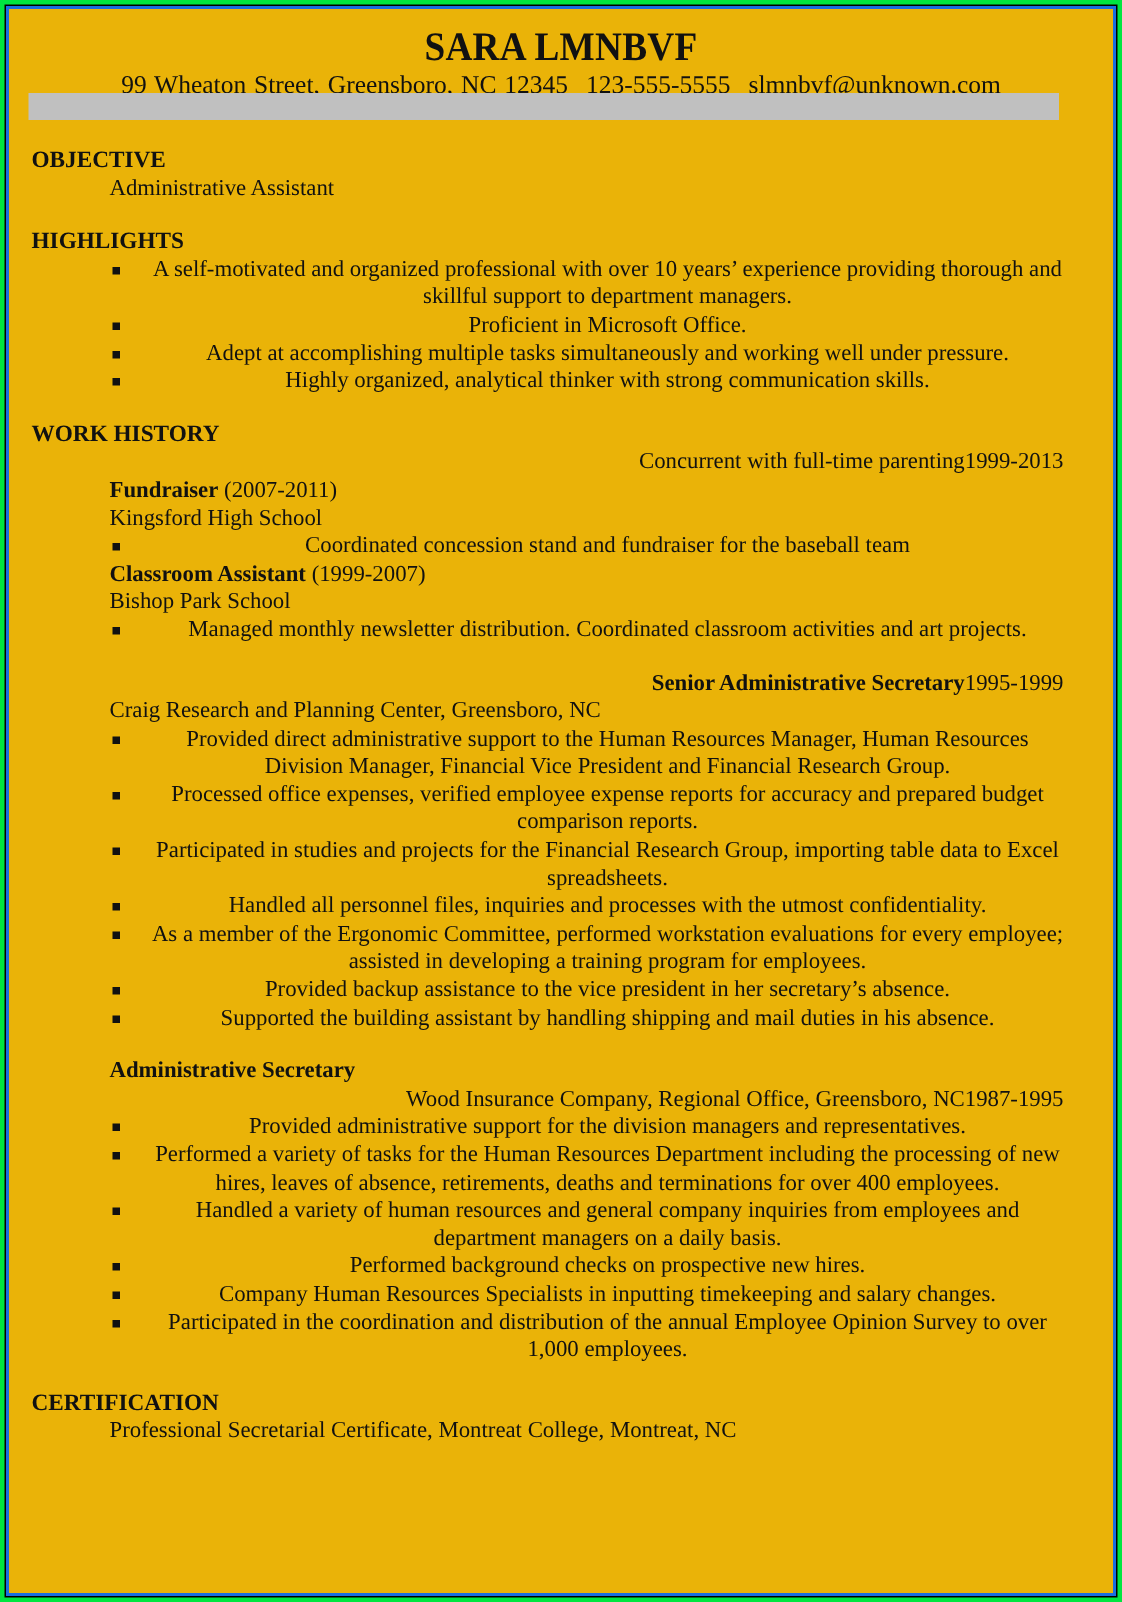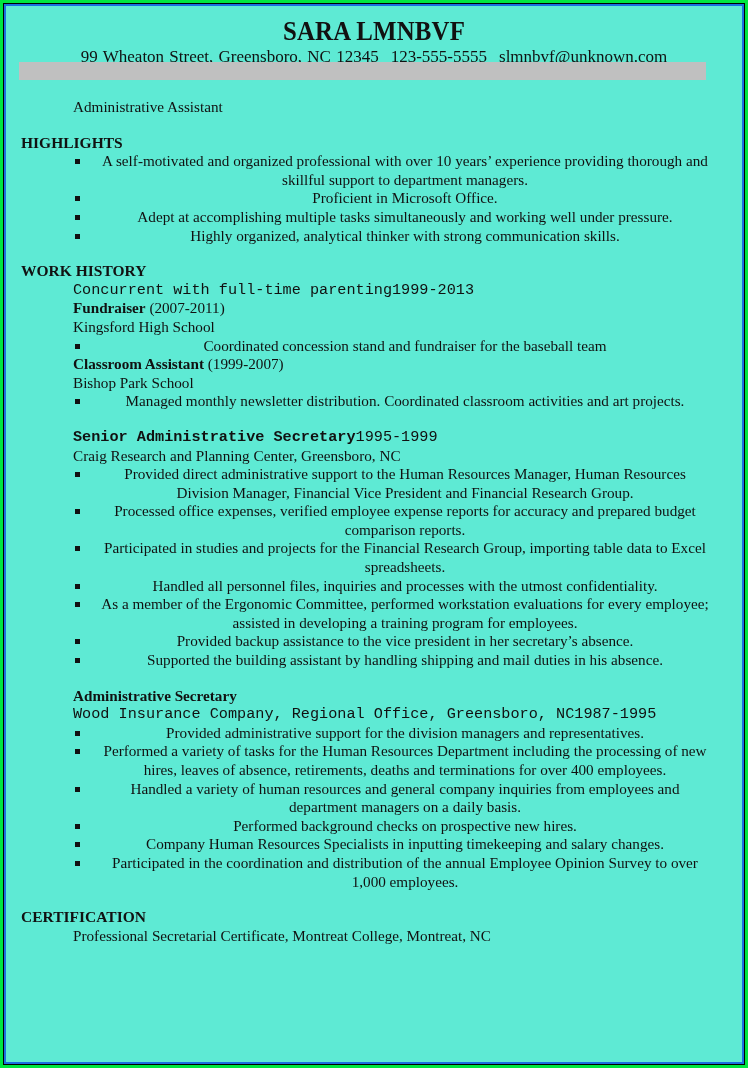--- a/index.html
+++ b/index.html
@@ -12,38 +12,38 @@
   .frame-black {
     position: absolute; left: 3px; top: 3px; right: 3px; bottom: 3px;
     background: #000;
   }
   .frame-blue {
     position: absolute; left: 4px; top: 4px; right: 4px; bottom: 4px;
     background: #1a6fe0;
   }
   .page {
     position: absolute; left: 6px; top: 6px; right: 6px; bottom: 6px;
-    background: #5eead4;
+    background: #eab308;
   }
   .header { position: absolute; left: 0; right: 0; top: 10px; text-align: center; }
   .name {
     font-size: 27px; font-weight: bold; letter-spacing: 0.2px;
     line-height: 30px; transform: scaleX(0.92); transform-origin: center;
   }
   .contact { font-size: 17px; line-height: 18px; margin-top: 2px; word-spacing: 1px; }
   .contact span + span { margin-left: 12px; }
   .graybar {
     position: absolute; left: 13px; width: 687px; top: 56px; height: 18px;
     background: #c0c0c0;
   }
   .content { position: absolute; left: 15px; top: 92px; width: 690px; font-size: 15.2px; line-height: 18.6px; }
   .section-title { font-weight: bold; font-size: 15.5px; margin: 0; }
   .section { margin-bottom: 17px; }
   .indent { padding-left: 52px; }
-  .row { display: flex; justify-content: flex-start; font-family: Liberation Mono, monospace; }
+  .row { display: flex; justify-content: flex-end; }
   .row .date { padding-right: 2px; }
   ul.bullets { list-style: none; margin: 0; padding: 0 0 0 52px; text-align: center; }
   ul.bullets li { position: relative; padding-left: 26px; }
   ul.bullets li::before {
     content: ""; position: absolute; left: 2px; top: 7px;
     width: 5px; height: 5px; background: #111;
   }
   .job { margin-bottom: 17px; }
   .job:last-child { margin-bottom: 17px; }
   b { font-weight: bold; }
@@ -60,20 +60,21 @@
     <div class="name">SARA LMNBVF</div>
     <div class="contact">
       <span>99 Wheaton Street, Greensboro, NC  12345</span><span>123-555-5555</span><span>slmnbvf@unknown.com</span>
     </div>
   </div>
   <div class="graybar"></div>
 
   <div class="content">
 
     <div class="section">
+      <div class="section-title">OBJECTIVE</div>
       <div class="indent">Administrative Assistant</div>
     </div>
 
     <div class="section">
       <div class="section-title">HIGHLIGHTS</div>
       <ul class="bullets">
         <li>A self-motivated and organized professional with over 10 years’ experience providing thorough and skillful support to department managers.</li>
         <li>Proficient in Microsoft Office.</li>
         <li>Adept at accomplishing multiple tasks simultaneously and working well under pressure.</li>
         <li>Highly organized, analytical thinker with strong communication skills.</li>

